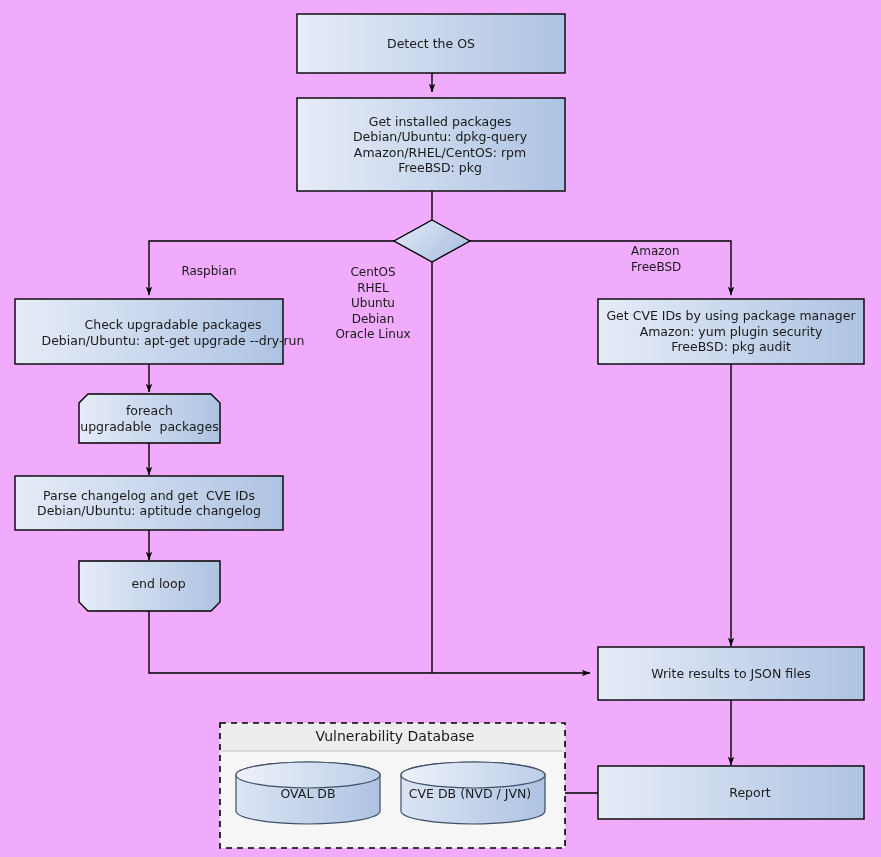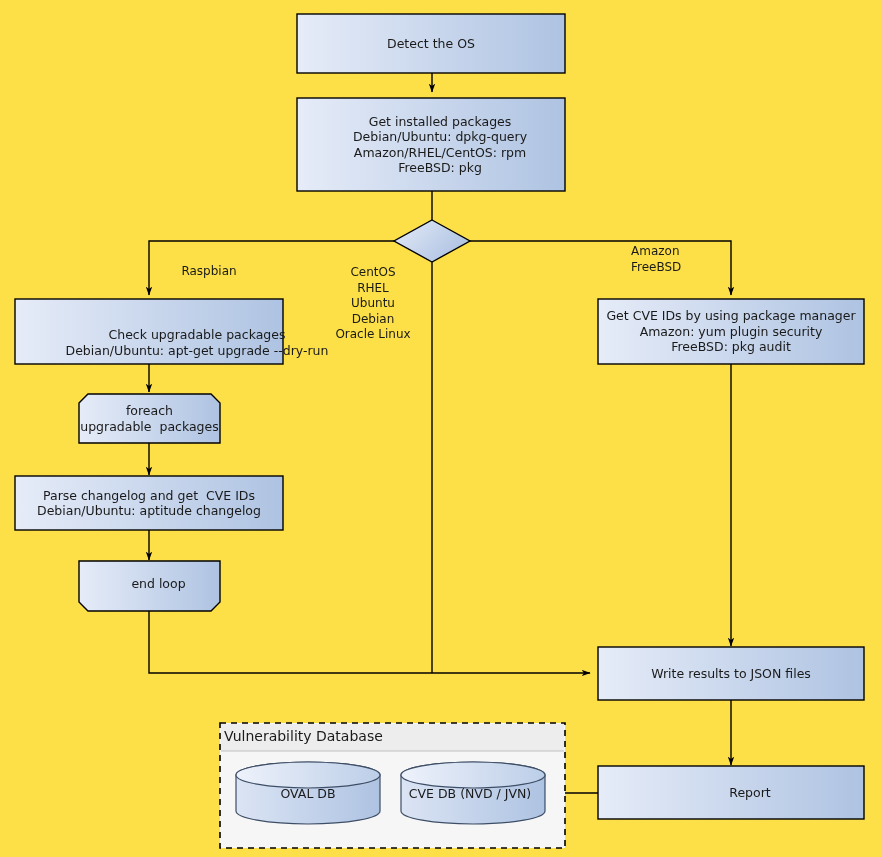--- a/index.html
+++ b/index.html
@@ -8,21 +8,21 @@
     background: #ffffff;
   }
   body {
     font-family: "DejaVu Sans", "Liberation Sans", sans-serif;
     color: #1a1a1a;
   }
   #canvas {
     position: relative;
     width: 881px;
     height: 857px;
-    background: #fde047;
+    background: #f0abfc;
     overflow: hidden;
   }
   svg.layer {
     position: absolute;
     left: 0;
     top: 0;
     width: 881px;
     height: 857px;
   }
   svg.edges { z-index: 1; }
@@ -69,21 +69,21 @@
     display: flex;
     align-items: center;
     justify-content: center;
   }
   .lbl.edge-text {
     font-size: 12px;
     line-height: 15.5px;
   }
   .lbl.grp-title {
     font-size: 14px;
-    text-align: left;
+    text-align: center;
     line-height: 18px;
   }
   .lbl.cyl-text {
     font-size: 12.5px;
   }
 </style>
 </head>
 <body>
 
 <div id="canvas">
@@ -184,21 +184,21 @@
 
   <div class="lbl edge-text" style="left:308px; top:265px; width:130px; text-align:center;">CentOS
 RHEL
 Ubuntu
 Debian
 Oracle Linux</div>
 
   <div class="lbl edge-text" style="left:631px; top:244px; width:160px; text-align:left;">Amazon
 FreeBSD</div>
 
-  <div class="lbl node-text" style="left:15px; top:310px; width:316px; height:65px;padding-left:24px;">Check upgradable packages
+  <div class="lbl node-text" style="left:15px; top:300px; width:316px; height:65px;">Check upgradable packages
 Debian/Ubuntu: apt-get upgrade --dry-run</div>
 
   <div class="lbl node-text" style="left:79px; top:394px; width:141px; height:49px;">foreach
 upgradable  packages</div>
 
   <div class="lbl node-text" style="left:15px; top:476px; width:268px; height:54px;">Parse changelog and get  CVE IDs
 Debian/Ubuntu: aptitude changelog</div>
 
   <div class="lbl node-text" style="left:79px; top:561px; width:159px; height:45px;">end loop</div>
 

